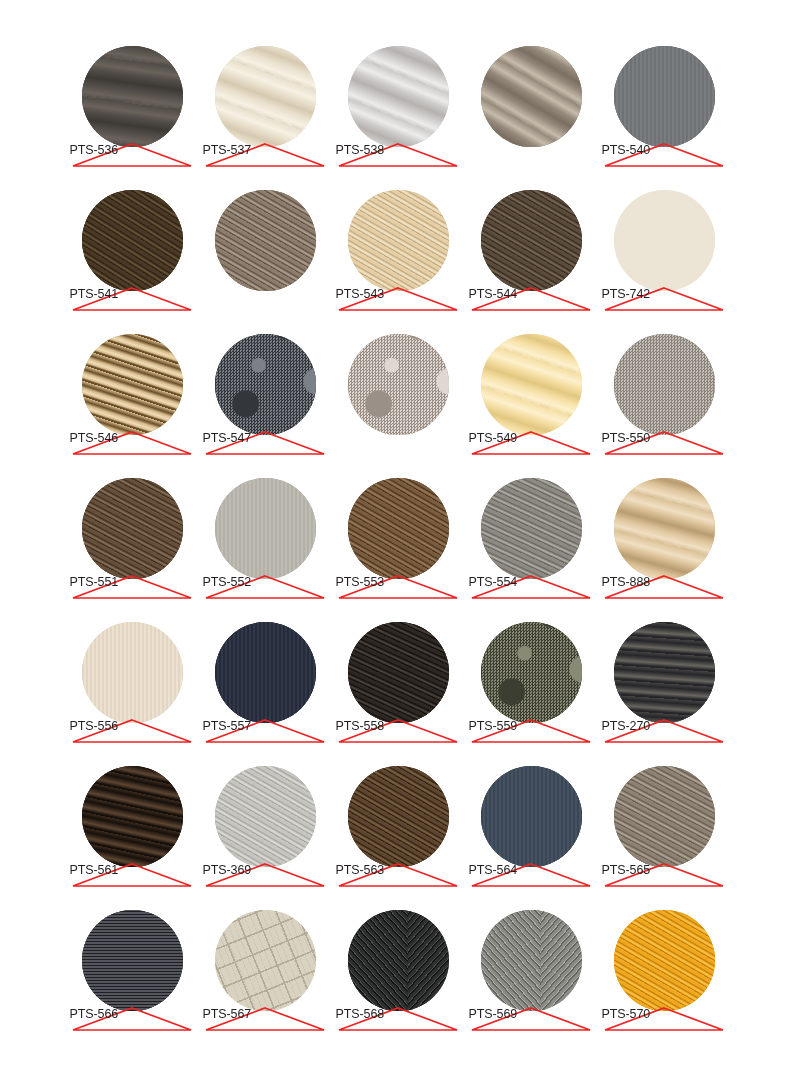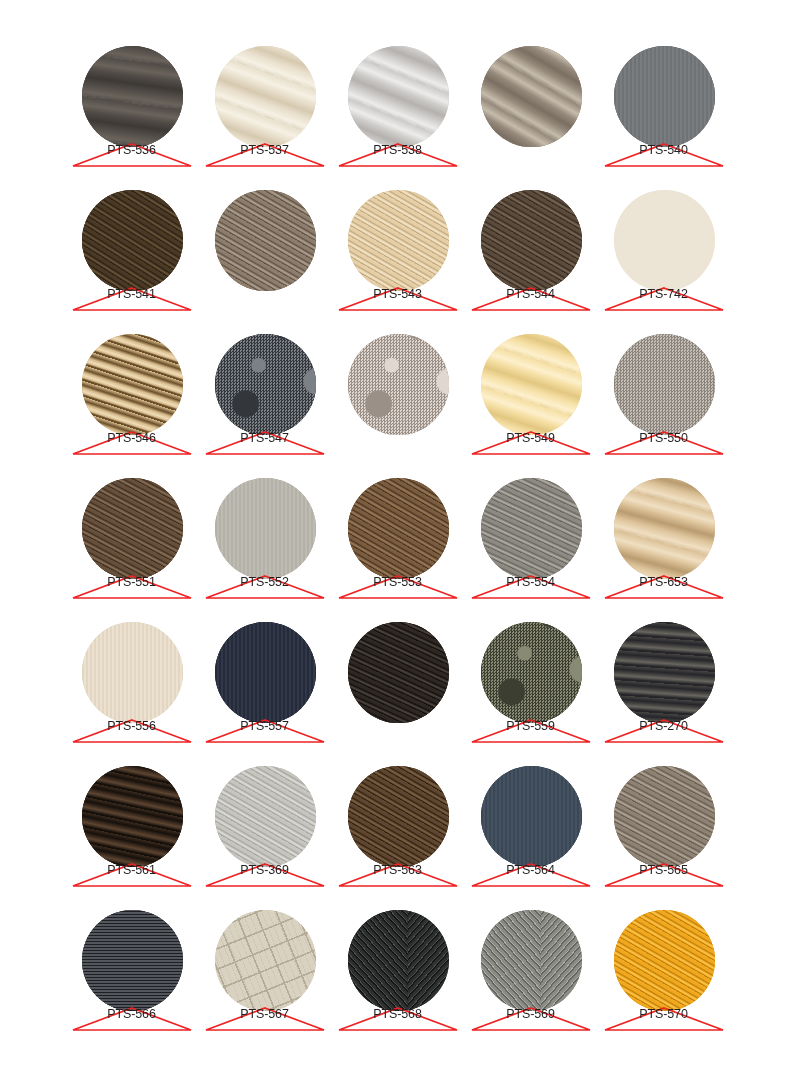--- a/index.html
+++ b/index.html
@@ -61,21 +61,21 @@
     position: absolute;
     left: 0; top: 0;
     width: 124px; height: 28px;
     display: block;
   }
   .swatch-label {
     position: absolute;
     left: 0;
     top: 2px;
     width: 124px;
-    text-align: center;
+    text-align: left;
     font-size: 12.5px;
     font-family: "Liberation Sans", "DejaVu Sans", sans-serif;
     color: #231f20;
     letter-spacing: -0.1px;
     white-space: nowrap;
     line-height: 15px;
   }
 </style>
 </head>
 <body>
@@ -273,21 +273,21 @@
       </div>
     </div>
     <div class="swatch-cell">
       <div class="swatch-disc" style="background: rgb(221, 195, 154);">
         <div class="tex" style="background: repeating-linear-gradient(15deg, rgba(185, 156, 112, 0) 0px, rgb(240, 223, 194) 5px, rgb(221, 195, 154) 13px, rgb(185, 156, 112) 20px, rgb(221, 195, 154) 28px, rgb(240, 223, 194) 34px, rgb(221, 195, 154) 42px) 0% 0% / 100% 100%, repeating-linear-gradient(19deg, rgba(0, 0, 0, 0.06) 0px, rgba(255, 255, 255, 0.07) 3px, rgba(0, 0, 0, 0.04) 7px) 0% 0% / 9px 9px, linear-gradient(rgb(221, 195, 154), rgb(221, 195, 154)) 0% 0% / 100% 100%;"></div>
       </div>
       <div class="swatch-tag">
         <svg viewBox="0 0 124 28" xmlns="http://www.w3.org/2000/svg">
           <polygon points="62,3 121,25 3,25" fill="none" stroke="#ee2222" stroke-width="1.7"></polygon>
         </svg>
-        <span class="swatch-label">PTS-653</span>
+        <span class="swatch-label">PTS-888</span>
       </div>
     </div>
     <div class="swatch-cell">
       <div class="swatch-disc" style="background: rgb(231, 219, 200);">
         <div class="tex" style="background: repeating-linear-gradient(90deg, rgb(221, 208, 187) 0px, rgb(231, 219, 200) 1px, rgb(241, 232, 217) 2px, rgb(231, 219, 200) 3px) 0% 0% / 4px 4px, linear-gradient(rgb(231, 219, 200), rgb(231, 219, 200)) 0% 0% / 100% 100%;"></div>
       </div>
       <div class="swatch-tag">
         <svg viewBox="0 0 124 28" xmlns="http://www.w3.org/2000/svg">
           <polygon points="62,3 121,25 3,25" fill="none" stroke="#ee2222" stroke-width="1.7"></polygon>
         </svg>
@@ -301,20 +301,26 @@
       <div class="swatch-tag">
         <svg viewBox="0 0 124 28" xmlns="http://www.w3.org/2000/svg">
           <polygon points="62,3 121,25 3,25" fill="none" stroke="#ee2222" stroke-width="1.7"></polygon>
         </svg>
         <span class="swatch-label">PTS-557</span>
       </div>
     </div>
     <div class="swatch-cell">
       <div class="swatch-disc" style="background: rgb(46, 40, 36);">
         <div class="tex" style="background: repeating-linear-gradient(25deg, rgb(20, 16, 13) 0px, rgb(20, 16, 13) 0.7px, rgb(46, 40, 36) 1.2px, rgb(78, 70, 62) 2.4px, rgb(46, 40, 36) 3.6px, rgb(20, 16, 13) 4.6px, rgb(46, 40, 36) 6px, rgb(46, 40, 36) 9px) 0% 0% / 100% 100%, repeating-linear-gradient(25deg, rgba(0, 0, 0, 0.22) 0px, rgba(0, 0, 0, 0) 2px, rgba(0, 0, 0, 0) 16px, rgba(0, 0, 0, 0.18) 18px, rgba(0, 0, 0, 0) 21px, rgba(0, 0, 0, 0) 40px) 0% 0% / 100% 100%, linear-gradient(rgb(46, 40, 36), rgb(46, 40, 36)) 0% 0% / 100% 100%;"></div>
+      </div>
+      <div class="swatch-tag">
+        <svg viewBox="0 0 124 28" xmlns="http://www.w3.org/2000/svg">
+          <polygon points="62,3 121,25 3,25" fill="none" stroke="#ee2222" stroke-width="1.7"></polygon>
+        </svg>
+        <span class="swatch-label">PTS-558</span>
       </div>
     </div>
     <div class="swatch-cell">
       <div class="swatch-disc" style="background: rgb(94, 97, 80);">
         <div class="tex" style="background: radial-gradient(circle at 20% 25%, rgb(136, 138, 116) 0px, rgb(136, 138, 116) 7%, transparent 8%) 0% 0% / 100% 100%, radial-gradient(circle at 62% 15%, rgb(59, 62, 49) 0px, rgb(59, 62, 49) 6%, transparent 7%) 0% 0% / 100% 100%, radial-gradient(circle at 82% 48%, rgb(136, 138, 116) 0px, rgb(136, 138, 116) 8%, transparent 9%) 0% 0% / 100% 100%, radial-gradient(circle at 38% 62%, rgb(59, 62, 49) 0px, rgb(59, 62, 49) 9%, transparent 10%) 0% 0% / 100% 100%, radial-gradient(circle at 12% 78%, rgb(136, 138, 116) 0px, rgb(136, 138, 116) 7%, transparent 8%) 0% 0% / 100% 100%, radial-gradient(circle at 70% 85%, rgb(59, 62, 49) 0px, rgb(59, 62, 49) 8%, transparent 9%) 0% 0% / 100% 100%, radial-gradient(circle at 46% 38%, rgb(136, 138, 116) 0px, rgb(136, 138, 116) 5%, transparent 6%) 0% 0% / 100% 100%, repeating-conic-gradient(rgb(59, 62, 49) 0%, rgb(59, 62, 49) 25%, rgb(136, 138, 116) 0%, rgb(136, 138, 116) 50%) 0% 0% / 3px 3px, linear-gradient(rgb(94, 97, 80), rgb(94, 97, 80)) 0% 0% / 100% 100%;"></div>
       </div>
       <div class="swatch-tag">
         <svg viewBox="0 0 124 28" xmlns="http://www.w3.org/2000/svg">
           <polygon points="62,3 121,25 3,25" fill="none" stroke="#ee2222" stroke-width="1.7"></polygon>
         </svg>

